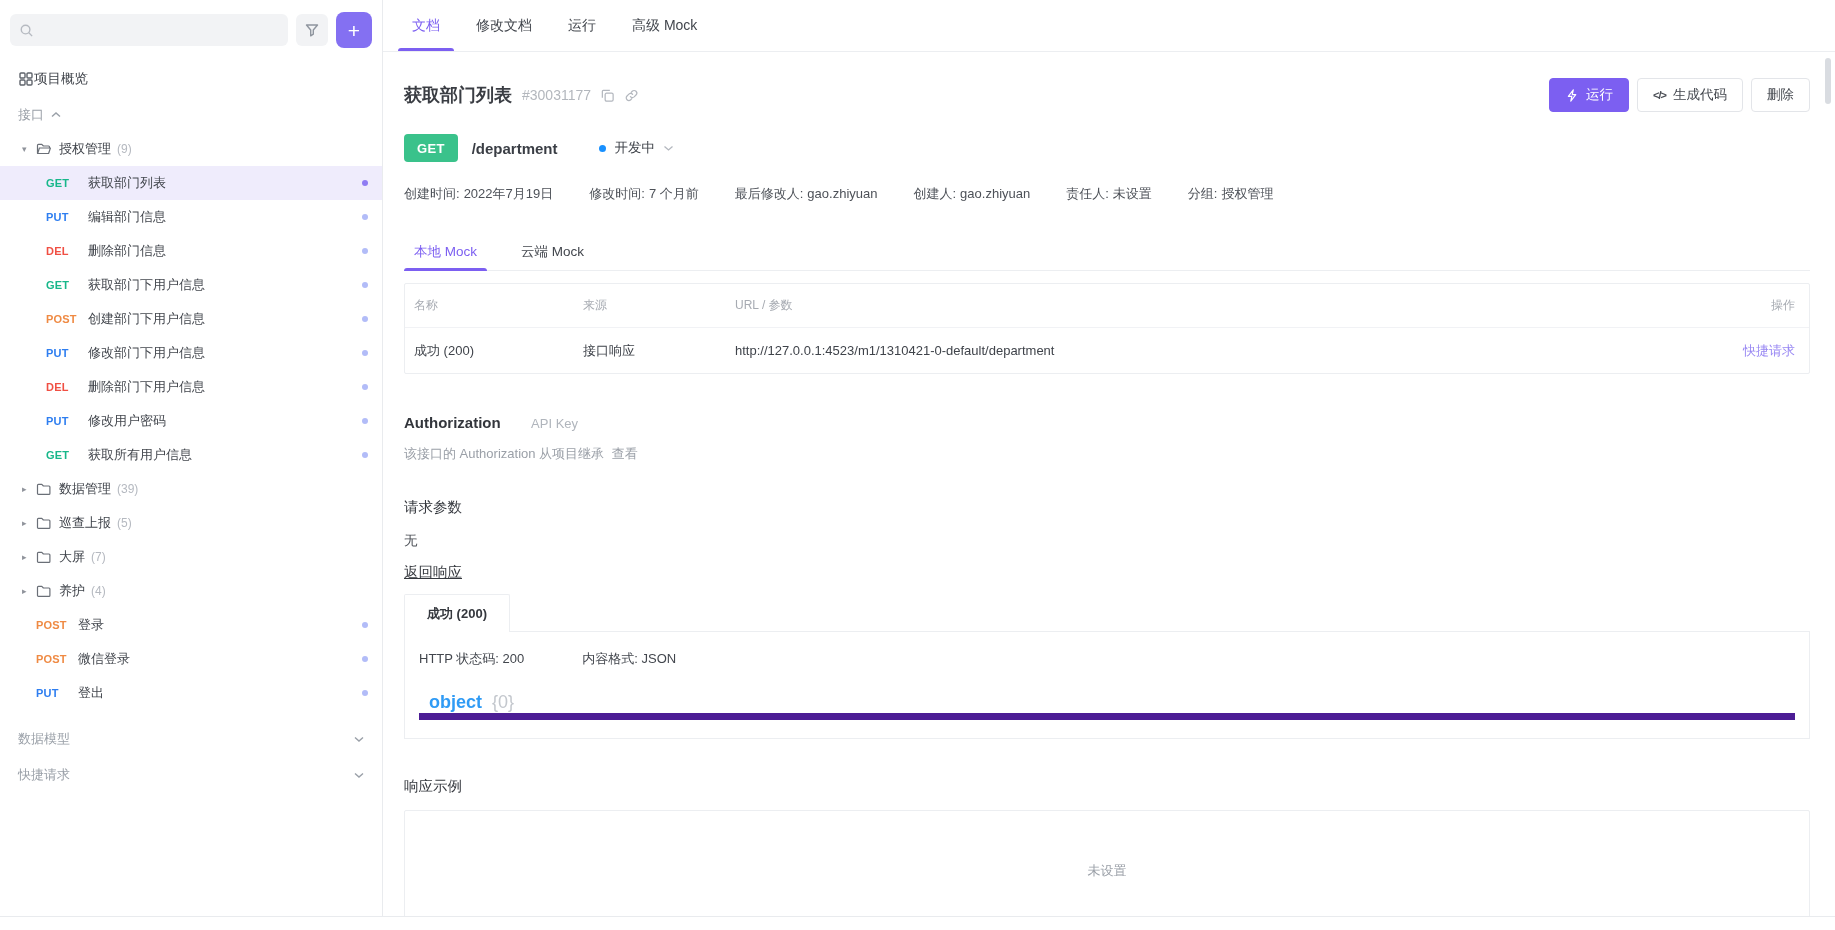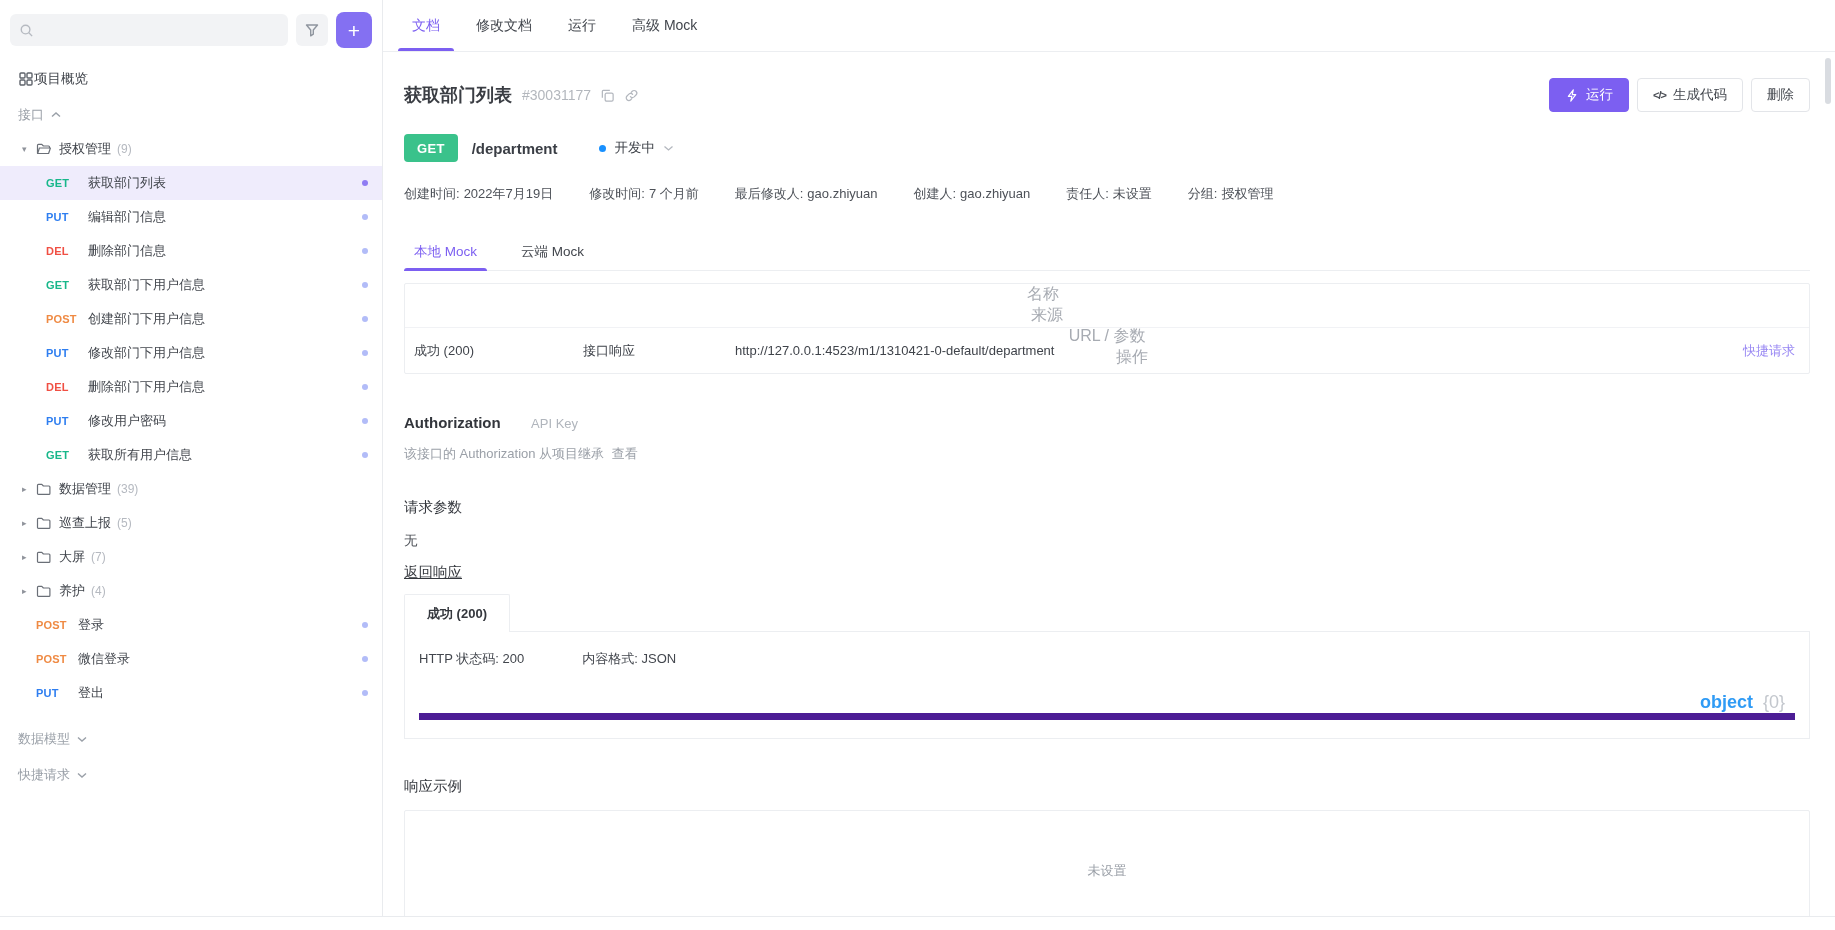--- a/index.html
+++ b/index.html
@@ -23,21 +23,21 @@
   .dot { position:absolute; right:14px; width:6px; height:6px; border-radius:50%; background:#b2bcf8; }
   .trow.selected .dot { background:#8f7cf3; }
   .f-caret { margin-left:22px; width:13px; color:#8f939b; font-size:9px; }
   .f-name { margin-left:7px; color:#3f434a; }
   .f-count { margin-left:6px; color:#b5b9c0; font-size:12px; }
   .method { font-weight:700; font-size:11px; width:37px; flex:none; letter-spacing:.2px; }
   .nested .method { margin-left:46px; }
   .root .method { margin-left:36px; }
   .api-name { margin-left:5px; }
   .m-get { color:#17b78a; } .m-put { color:#2e7ef0; } .m-del { color:#f04f43; } .m-post { color:#ef8a43; }
-  .sb-bottom { margin:14px 10px 0; height:30px; display:flex; align-items:center; gap:7px; padding:0 8px; font-size:13px; color:#9aa0a8; cursor:pointer; }
+  .sb-bottom { margin:14px 10px 0; height:30px; display:flex; align-items:center; gap:7px; padding:0 8px; font-size:13px; color:#9aa0a8; cursor:pointer;justify-content:space-between; }
   .sb-bottom + .sb-bottom { margin-top:6px; }
 
   
   .main { grid-row:1; grid-column:2; position:relative; overflow:hidden; }
   .tabbar { height:52px; border-bottom:1px solid #eceef1; display:flex; padding-left:15px; }
   .tab { padding:0 14px; margin-right:8px; display:flex; align-items:center; font-size:14px; color:#42464d; position:relative; cursor:pointer; }
   .tab.active { color:#7c5ff1; font-weight:500; }
   .tab.active::after { content:""; position:absolute; left:0; right:0; bottom:0; height:3px; background:#7c5ff1; border-radius:3px 3px 0 0; }
   .content { padding:26px 25px 0 21px; }
 
@@ -60,38 +60,38 @@
   .meta-item span { color:#4d5158; }
   .meta-item .lbl { margin-right:4px; }
 
   .mock-tabs { margin-top:31px; height:37px; border-bottom:1px solid #eceef1; display:flex; }
   .mtab { padding:0 10px; margin-right:24px; display:flex; align-items:center; font-size:13.5px; color:#42464d; position:relative; cursor:pointer; }
   .mtab.active { color:#7c5ff1; font-weight:500; }
   .mtab.active::after { content:""; position:absolute; left:0; right:0; bottom:-1px; height:3px; background:#7c5ff1; border-radius:3px 3px 0 0; }
 
   .mock-table { margin-top:12px; border:1px solid #eceef1; border-radius:2px; }
   .thead, .tbrow { display:flex; align-items:center; }
-  .thead { height:43px; color:#a7abb2; font-size:16px;flex-direction:column; }
+  .thead { height:43px; color:#a7abb2; font-size:12px; }
   .tbrow { height:46px; border-top:1px solid #f1f2f5; font-size:13px; color:#3f434a; }
   .c1 { width:178px; padding-left:9px; } .c2 { width:152px; } .c3 { flex:1; } .c4 { width:110px; text-align:right; padding-right:14px; }
   .quick-link { color:#9887f3; cursor:pointer; }
 
   .auth-sec { margin-top:40px; }
   .auth-title { font-size:15px; font-weight:700; color:#33363c; }
   .auth-type { margin-left:26px; font-size:13px; font-weight:400; color:#b0b5bc; }
   .auth-desc { margin-top:13px; font-size:13px; color:#9ba0a8; }
   .view-link { margin-left:4px; color:#9ba0a8; cursor:pointer; }
 
   .h-sec { font-size:14.5px; font-weight:500; color:#35383e; }
   .h-req { margin-top:35px; }
   .none-txt { margin-top:15px; font-size:13.5px; color:#4a4e55; }
   .h-resp { margin-top:13px;text-decoration:underline; }
 
   .resp-tab { margin-top:12px; display:inline-flex; height:38px; padding:0 22px; align-items:center; border:1px solid #eceef1; border-bottom:none; border-radius:2px 2px 0 0; background:#fff; position:relative; z-index:1; font-size:13px; font-weight:600; color:#34373d; cursor:pointer; }
-  .resp-box { border:1px solid #eceef1; margin-top:-1px; padding:18px 14px 18px;text-align:right; }
+  .resp-box { border:1px solid #eceef1; margin-top:-1px; padding:18px 14px 18px; }
   .resp-meta { display:flex; gap:58px; font-size:13px; color:#42464d; }
   .schema-row { margin-top:24px; padding:0 10px 0; border-bottom:7px solid #4c1d95; font-size:18px; cursor:pointer; }
   .schema-type { color:#2f9bf5; font-weight:600; }
   .schema-count { margin-left:5px; color:#c3c7cd; }
 
   .h-example { margin-top:38px; }
   .example-box { margin-top:14px; height:122px; border:1px solid #eceef1; border-radius:2px; display:grid; place-items:center; font-size:13px; color:#9ba0a8; }
 
   .statusbar { grid-row:2; grid-column:1 / 3; border-top:1px solid #e9ebee; background:#fff; }
   .scroll-thumb { position:absolute; right:4px; top:58px; width:6px; height:46px; border-radius:3px; background:#d9dce1; }

